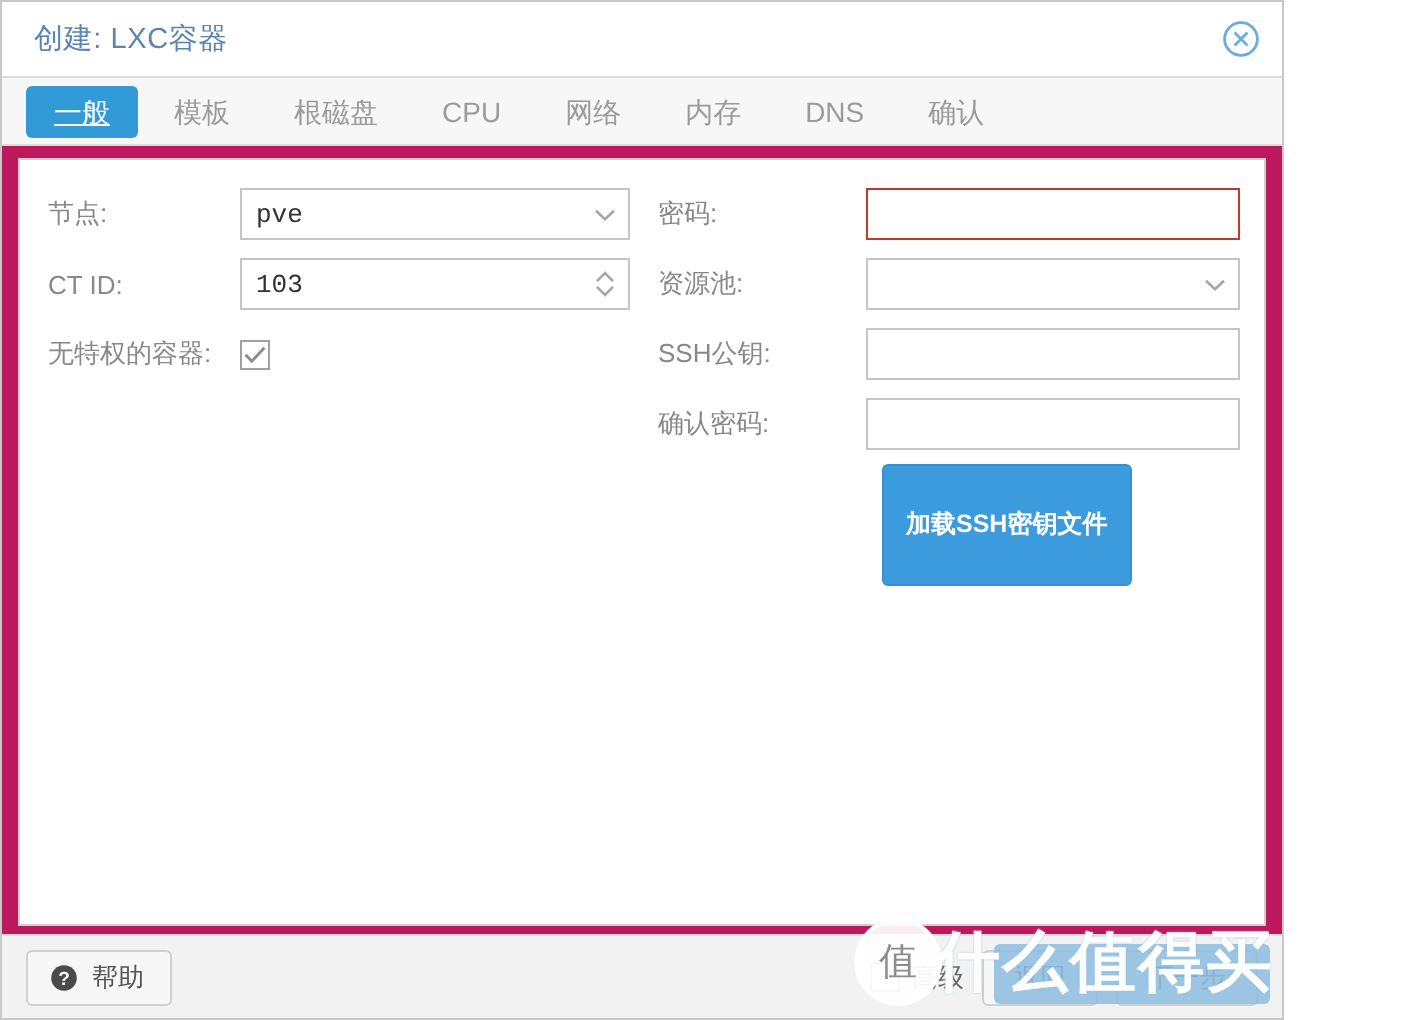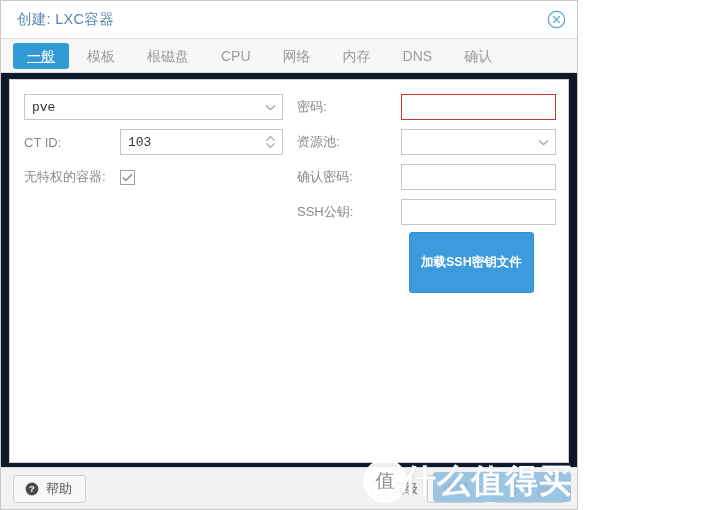--- a/index.html
+++ b/index.html
@@ -14,25 +14,25 @@
     font-size: 13px;
     color: #333333;
     overflow: hidden;
     position: relative;
   }
 
   
   .dialog {
     position: absolute;
     left: 0; top: 0;
-    width: 578px;
+    width: 642px;
     height: 510px;
     box-sizing: border-box;
     border: 1px solid #c8c8c8;
-    background: #0f172a;
+    background: #be185d;
     display: flex;
     flex-direction: column;
     justify-content: flex-end;
   }
 
   
   .titlebar {
     height: 38px;
     background: #ffffff;
     border-bottom: 1px solid #dcdcdc;
@@ -307,20 +307,21 @@
     <div class="tab">DNS</div>
     <div class="tab">确认</div>
   </div>
 
   <div class="panel">
     <div class="form-cols">
 
       <div class="col left">
 
         <div class="field">
+          <div class="field-label">节点:</div>
           <div class="field-ctl">
             <input class="inp" type="text" readonly="" value="pve" style="">
             <span class="chev">
               <svg width="11" height="7" viewBox="0 0 11 7">
                   <path d="M1 1.4 L5.5 5.6 L10 1.4" fill="none" stroke="#a6a6a6" stroke-width="1.3"></path>
                 </svg>
             </span>
           </div>
         </div>
 
@@ -366,30 +367,30 @@
             <input class="inp" type="text" readonly="" value="" style="">
             <span class="chev">
               <svg width="11" height="7" viewBox="0 0 11 7">
                   <path d="M1 1.4 L5.5 5.6 L10 1.4" fill="none" stroke="#a6a6a6" stroke-width="1.3"></path>
                 </svg>
             </span>
           </div>
         </div>
 
         <div class="field">
+          <div class="field-label">SSH公钥:</div>
+          <div class="field-ctl">
+            <input class="inp plain" type="text" value="" style="">
+          </div>
+        </div>
+
+        <div class="field">
           <div class="field-label">确认密码:</div>
           <div class="field-ctl">
             <input class="inp plain" type="password" value="" style="">
-          </div>
-        </div>
-
-        <div class="field">
-          <div class="field-label">SSH公钥:</div>
-          <div class="field-ctl">
-            <input class="inp plain" type="text" value="" style="">
           </div>
         </div>
 
         <div class="sshbtn-row">
           <div class="spacer"></div>
           <div class="btn-blue">加载SSH密钥文件</div>
         </div>
 
       </div>
     </div>

